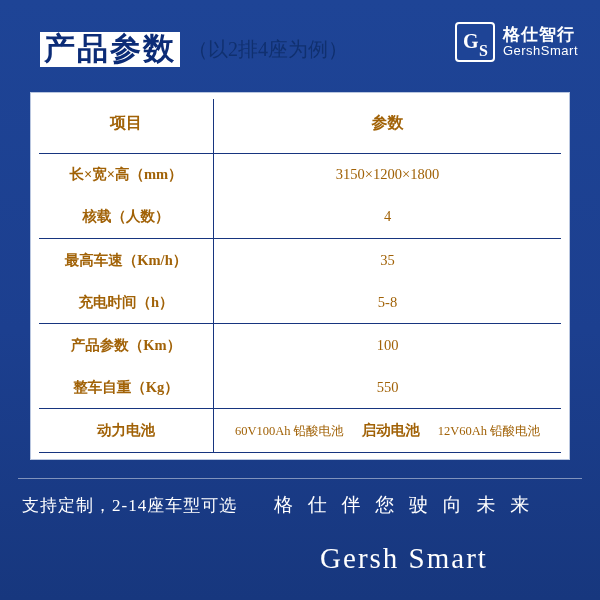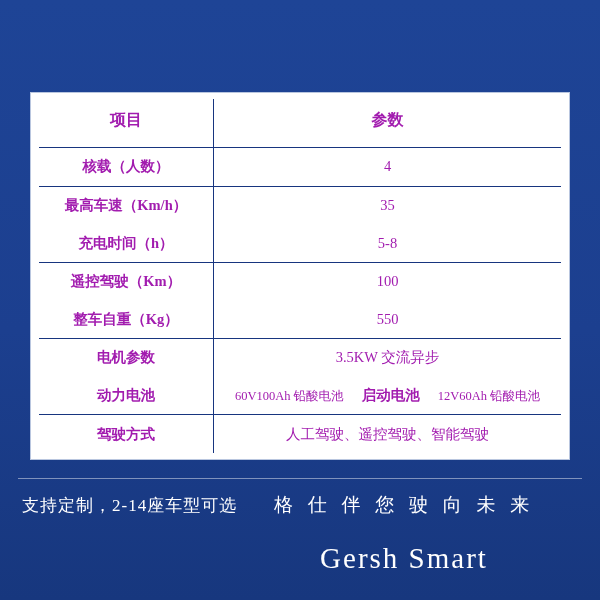--- a/index.html
+++ b/index.html
@@ -122,21 +122,21 @@
     padding: 6px 8px;
   }
   table.spec {
     width: 100%;
     height: 100%;
     border-collapse: collapse;
     table-layout: fixed;
   }
   table.spec td {
     font-family: "Liberation Serif", serif;
-    color: #a21caf;
+    color: #a16207;
     font-size: 14.5px;
     text-align: center;
     vertical-align: middle;
     padding: 3px 2px;
   }
   table.spec tr.hdr td {
     font-size: 16px;
     font-weight: bold;
     border-bottom: 1.6px solid #17357f;
     padding-bottom: 8px;
@@ -212,75 +212,88 @@
     font-size: 29px;
     letter-spacing: 2px;
     white-space: nowrap;
   }
 </style>
 </head>
 <body>
 
 <div class="page">
 
+  <div class="header">
+    <div class="title-box">
+      <span class="title-main">产品参数</span>
+      <span class="title-sub">（以2排4座为例）</span>
+    </div>
+
+    <div class="logo">
+      <div class="logo-mark">
+        <span class="g">G</span>
+        <span class="s">S</span>
+      </div>
+      <div class="logo-text">
+        <span class="logo-cn">格仕智行</span>
+        <span class="logo-en">GershSmart</span>
+      </div>
+    </div>
+  </div>
 
   <div class="table-wrap">
     <table class="spec">
       <tbody>
         <tr class="hdr">
           <td class="label">项目</td>
           <td>参数</td>
         </tr>
 
+        <tr>
+          <td class="label">长×宽×高（mm）</td>
+          <td class="value">3150×1200×1800</td>
+        </tr>
 
         <tr class="grp-end">
           <td class="label">核载（人数）</td>
           <td class="value">4</td>
         </tr>
 
         <tr>
           <td class="label">最高车速（Km/h）</td>
           <td class="value">35</td>
         </tr>
 
         <tr class="grp-end">
           <td class="label">充电时间（h）</td>
           <td class="value">5-8</td>
         </tr>
 
         <tr>
-          <td class="label">遥控驾驶（Km）</td>
+          <td class="label">产品参数（Km）</td>
           <td class="value">100</td>
         </tr>
 
         <tr class="grp-end">
           <td class="label">整车自重（Kg）</td>
           <td class="value">550</td>
         </tr>
 
-        <tr>
-          <td class="label">电机参数</td>
-          <td class="value">3.5KW 交流异步</td>
-        </tr>
 
         <tr class="grp-end">
           <td class="label">动力电池</td>
           <td class="value">
             <span class="batt">
               <span class="b-small">60V100Ah 铅酸电池</span>
               <span class="b-main">启动电池</span>
               <span class="b-small">12V60Ah 铅酸电池</span>
             </span>
           </td>
         </tr>
 
-        <tr>
-          <td class="label">驾驶方式</td>
-          <td class="value">人工驾驶、遥控驾驶、智能驾驶</td>
-        </tr>
       </tbody>
     </table>
   </div>
 
   <div class="footer">
     <div class="footer-rule"></div>
     <div class="footer-left">
       <div>支持定制，2-14座车型可选</div>
     </div>
     <div class="footer-right">

